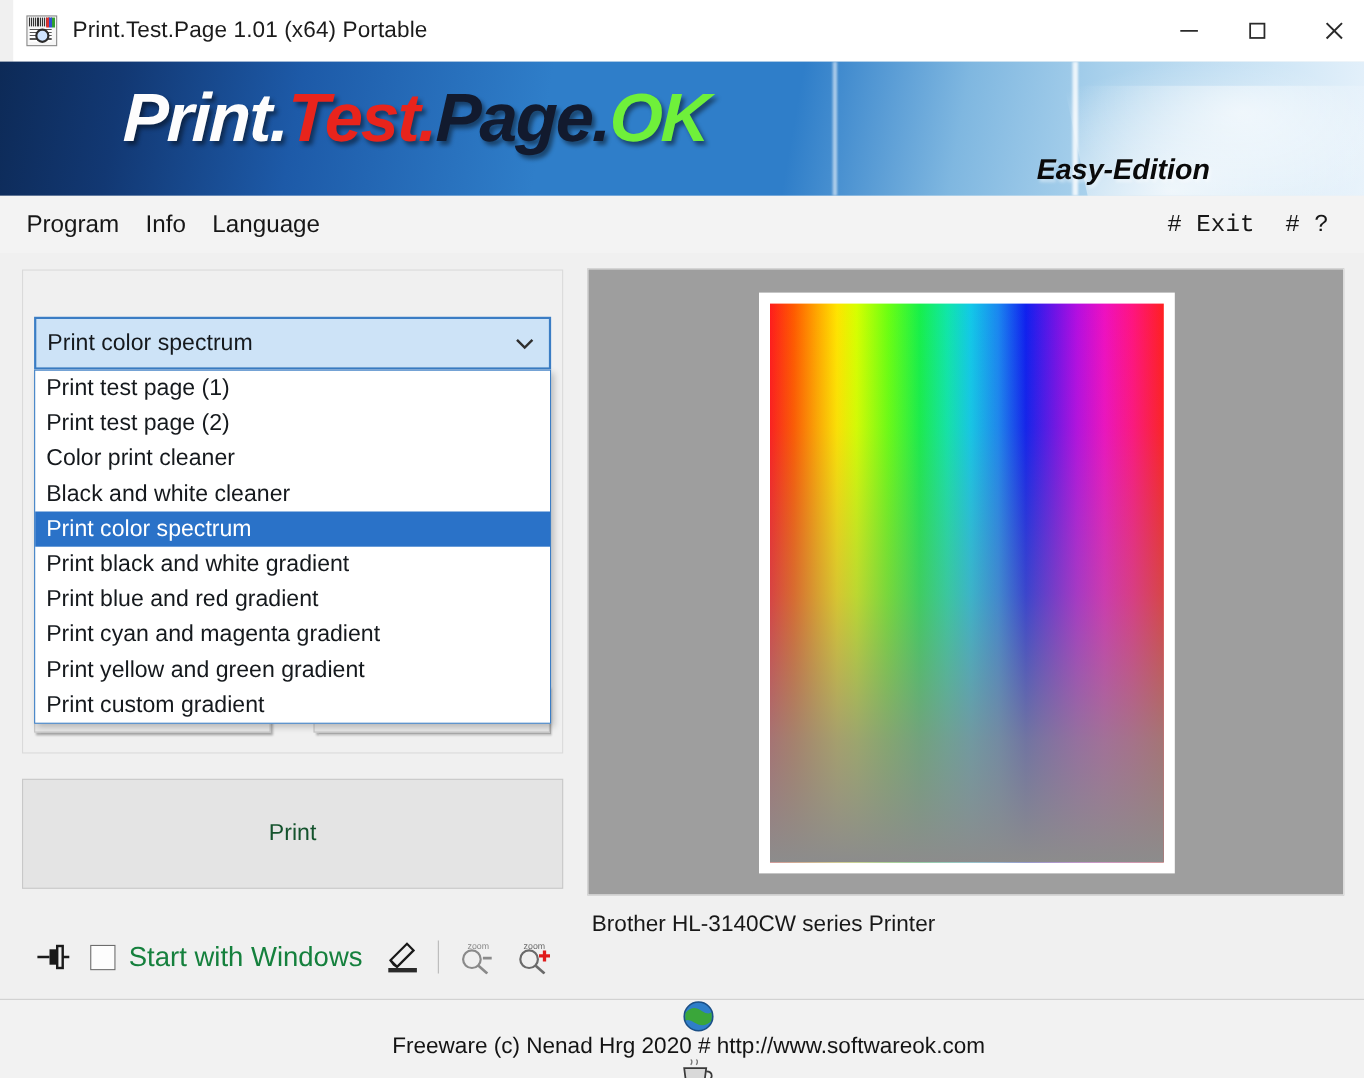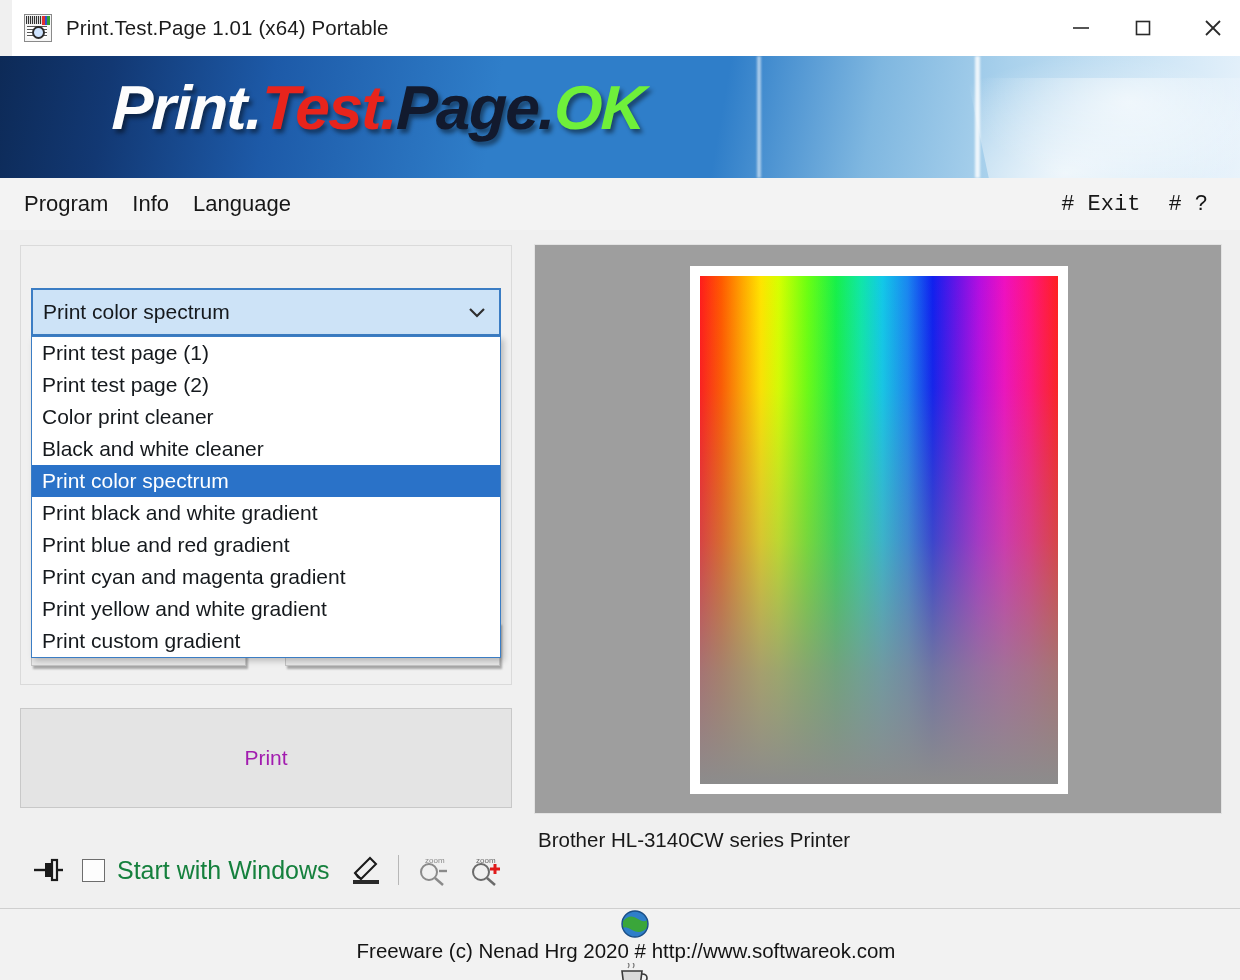--- a/index.html
+++ b/index.html
@@ -254,21 +254,21 @@
     position: absolute;
     left: 20px; top: 478px;
     width: 492px; height: 100px;
     box-sizing: border-box;
     background: #e4e4e4;
     border: 1px solid #c8c8c8;
     display: flex;
     align-items: center;
     justify-content: center;
     font-size: 21px;
-    color: #a21caf;
+    color: #14532d;
   }
 
   
   .optrow {
     position: absolute;
     left: 32px; top: 615px;
     width: 470px; height: 50px;
     display: flex;
     align-items: center;
   }
@@ -396,20 +396,21 @@
       </div>
     </div>
   </div>
 
   <div class="banner">
     <div class="swoosh"></div>
     <div class="swoosh2"></div>
     <div class="streak s1"></div>
     <div class="streak s2"></div>
     <div class="logo"><span class="w">Print.</span><span class="r">Test.</span><span class="d">Page.</span><span class="g">OK</span></div>
+    <div class="easy">Easy-Edition</div>
   </div>
 
   <div class="menubar">
     <div class="menu-left">
       <div class="menu-item">Program</div>
       <div class="menu-item">Info</div>
       <div class="menu-item">Language</div>
     </div>
     <div class="menu-right">
       <div class="menu-item"># Exit</div>
@@ -435,21 +436,21 @@
 
     <div class="dropdown">
       <div class="dd-item">Print test page (1)</div>
       <div class="dd-item">Print test page (2)</div>
       <div class="dd-item">Color print cleaner</div>
       <div class="dd-item">Black and white cleaner</div>
       <div class="dd-item selected">Print color spectrum</div>
       <div class="dd-item">Print black and white gradient</div>
       <div class="dd-item">Print blue and red gradient</div>
       <div class="dd-item">Print cyan and magenta gradient</div>
-      <div class="dd-item">Print yellow and white gradient</div>
+      <div class="dd-item">Print yellow and green gradient</div>
       <div class="dd-item">Print custom gradient</div>
     </div>
 
     <div class="print-btn">
       <span>Print</span>
     </div>
 
     <div class="optrow">
       <span class="pin-icon">
         <svg width="34" height="26" viewBox="0 0 34 26">

